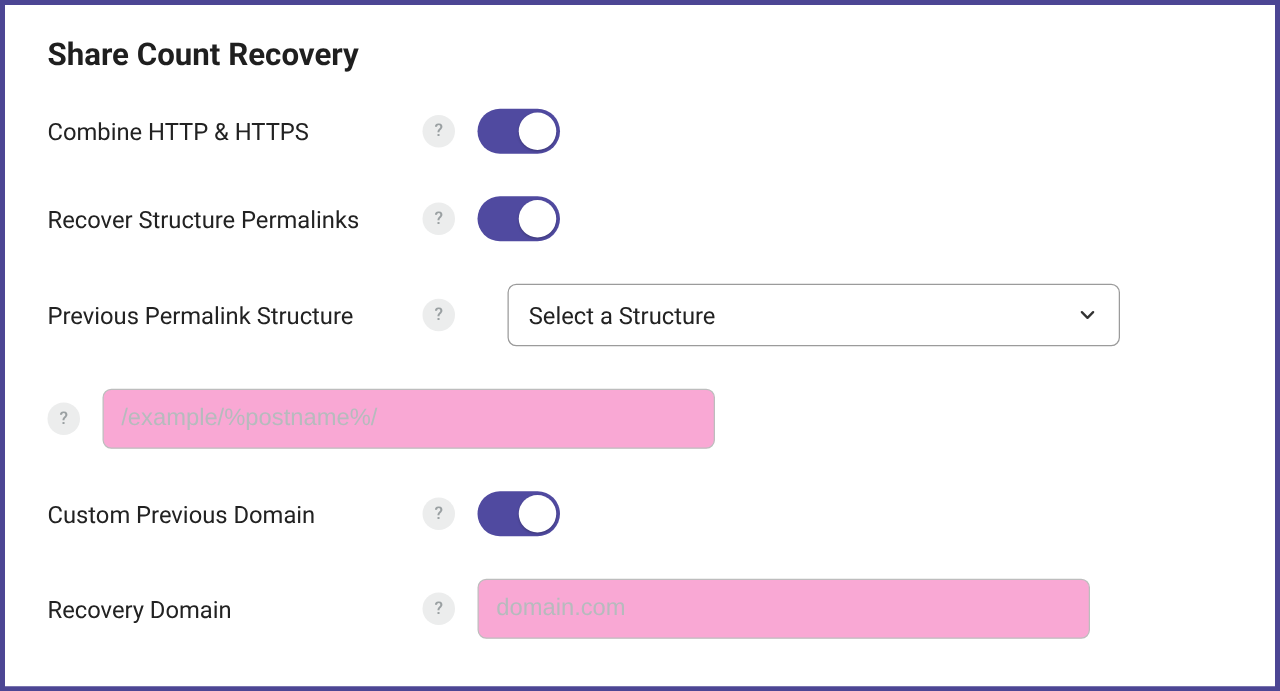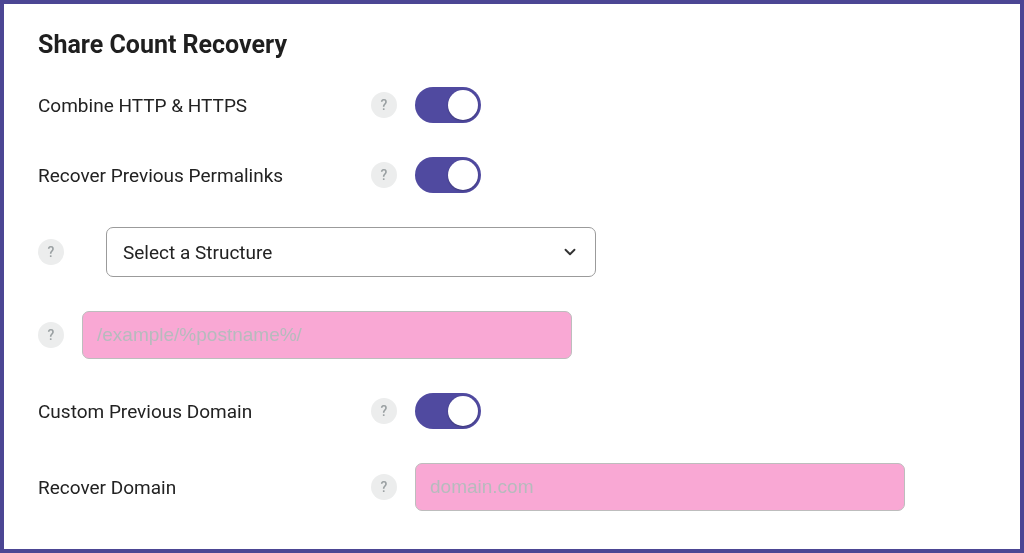--- a/index.html
+++ b/index.html
@@ -19,21 +19,20 @@
   .section-title {
     font-size: 25px;
     font-weight: 700;
     color: #1f1f1f;
     margin: 0 0 28px 0;
   }
   .row {
     display: flex;
     align-items: center;
     margin-bottom: 34px;
-    gap: 33px;
   }
   .label-col {
     width: 300px;
     font-size: 19px;
     color: #222;
     font-weight: 400;
   }
   .help {
     width: 26px;
     height: 26px;
@@ -120,30 +119,31 @@
     <div class="label-col">Combine HTTP &amp; HTTPS</div>
     <div class="control-col">
       <span class="help">?</span>
       <div class="toggle">
         <div class="knob"></div>
       </div>
     </div>
   </div>
 
   <div class="row">
-    <div class="label-col">Recover Previous Permalinks</div>
+    <div class="label-col">Recover Structure Permalinks</div>
     <div class="control-col">
       <span class="help">?</span>
       <div class="toggle">
         <div class="knob"></div>
       </div>
     </div>
   </div>
 
   <div class="row">
+    <div class="label-col">Previous Permalink Structure</div>
     <div class="control-col">
       <span class="help">?</span>
       <div class="select-box">
         <span class="sel-text">Select a Structure</span>
         <span class="chev">
           <svg width="18" height="18" viewBox="0 0 24 24" fill="none" stroke-width="2.5" stroke-linecap="round" stroke-linejoin="round">
               <polyline points="6 9 12 15 18 9"></polyline>
             </svg>
         </span>
       </div>
@@ -161,19 +161,19 @@
     <div class="label-col">Custom Previous Domain</div>
     <div class="control-col">
       <span class="help">?</span>
       <div class="toggle">
         <div class="knob"></div>
       </div>
     </div>
   </div>
 
   <div class="row" style="margin-bottom:0;">
-    <div class="label-col">Recover Domain</div>
+    <div class="label-col">Recovery Domain</div>
     <div class="control-col">
       <span class="help">?</span>
       <input class="text-input" type="text" placeholder="domain.com" style="">
     </div>
   </div>
 </div>
 
 </body></html>

